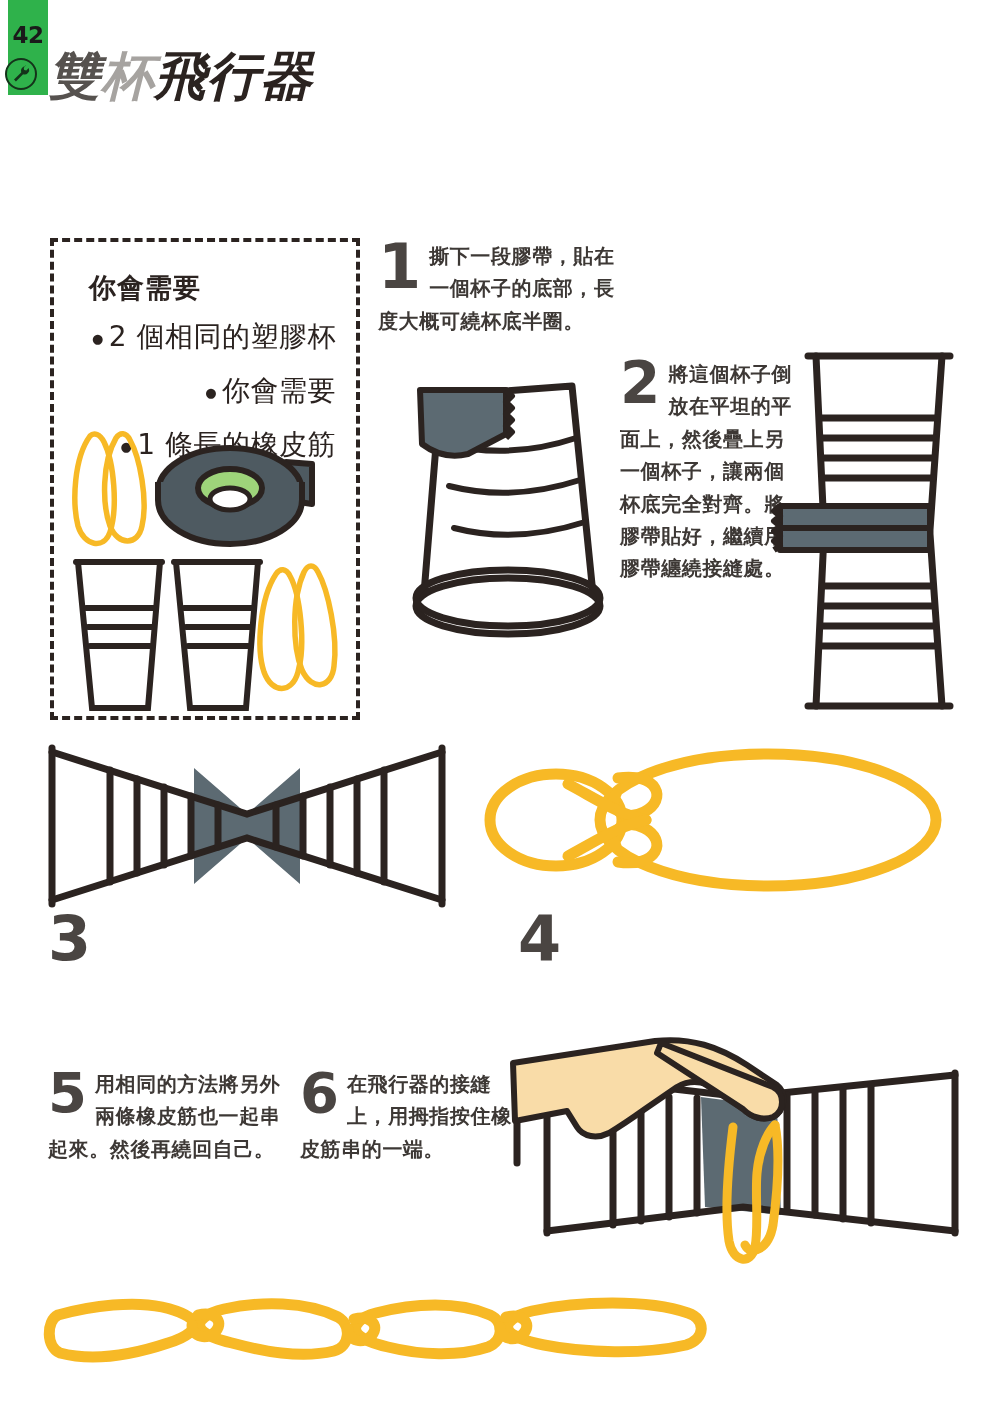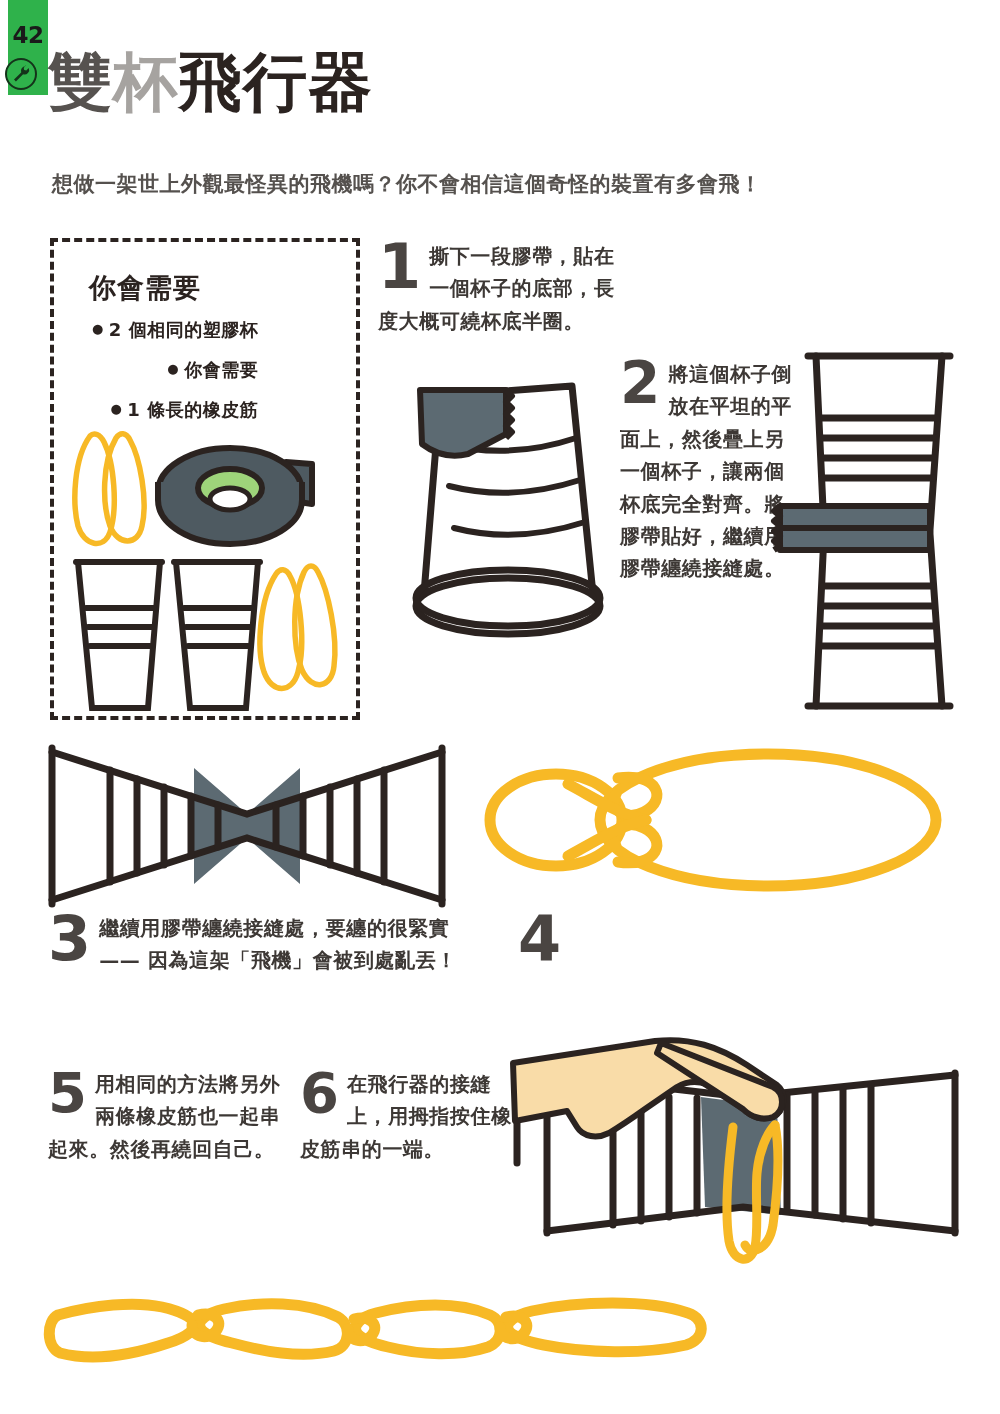--- a/index.html
+++ b/index.html
@@ -43,25 +43,26 @@
     border-radius: 50%;
     border: 2.5px solid #14331a;
     background: #2fb24b;
     display: flex; align-items: center; justify-content: center;
   }
 
   
   .title {
     position: absolute;
     left: 48px; top: 50px;
-    font-size: 64px;
+    font-size: 52px;
     font-weight: bold;
     line-height: 1;
     letter-spacing: 1px;
     white-space: nowrap;
+    font-style: italic;
   }
   .t-dark  { color: #56524f; }
   .t-light { color: #a6a3a0; }
   .t-black { color: #2b2320; }
 
   .subtitle {
     position: absolute;
     left: 52px; top: 170px;
     font-size: 21px;
     font-weight: bold;
@@ -85,22 +86,22 @@
     font-weight: bold;
     color: #2b2320;
     letter-spacing: 1px;
   }
   .materials-list {
     position: absolute;
     left: 38px; top: 76px;
     list-style: none;
   }
   .materials-list li {
-    font-size: 18px;
-    font-weight: bold;
+    font-size: 28px;
+    font-weight: normal;
     color: #2b2320;
     margin-bottom: 16px;
     letter-spacing: 0.5px;
     white-space: nowrap;
   }
   .materials-list li::before {
     content: "\25CF";
     font-size: 13px;
     margin-right: 5px;
     vertical-align: 3px;
@@ -165,21 +166,20 @@
     <span class="page-num">42</span>
   </div>
   <div class="wrench-badge">
     <svg width="22" height="22" viewBox="0 0 22 22">
       <path d="M15.5 3.2a4.6 4.6 0 0 0-4.3 6.2L4 16.6l1.9 1.9 7.2-7.2a4.6 4.6 0 0 0 5.6-6.3l-2.4 2.4-2.1-.5-.5-2.1 2.4-2.4a4.6 4.6 0 0 0-.6-.2z" fill="#14331a"></path>
     </svg>
   </div>
 
   <h1 class="title"><span class="t-dark">雙</span><span class="t-light">杯</span><span class="t-black">飛行器</span></h1>
 
-  <p class="subtitle">想做一架世上外觀最怪異的飛機嗎？你不會相信這個奇怪的裝置有多會飛！</p>
 
   <div class="materials-box">
     <div class="materials-title">你會需要</div>
     <ul class="materials-list">
       <li>2 個相同的塑膠杯</li>
       <li>你會需要</li>
       <li>1 條長的橡皮筋</li>
     </ul>
 
     <div class="materials-art">
@@ -324,21 +324,20 @@
         <path d="M150 40 C190 34 200 62 176 74 C156 84 140 70 148 56"></path>
         <path d="M150 124 C190 130 200 102 176 90 C156 80 140 94 148 108"></path>
         <path d="M100 46 C130 62 150 76 178 82"></path>
         <path d="M100 118 C130 102 150 88 178 82"></path>
       </g>
     </svg>
   </div>
 
   <div class="step" id="step3">
     <span class="step-num">3</span>
-    <span class="step-body">繼續用膠帶纏繞接縫處，要纏的很緊實 —— 因為這架「飛機」會被到處亂丟！</span>
   </div>
 
   <div class="step" id="step4">
     <span class="step-num">4</span>
   </div>
 
   <div class="step" id="step5">
     <span class="step-num">5</span>
     <span class="step-body">用相同的方法將另外兩條橡皮筋也一起串起來。然後再繞回自己。</span>
   </div>

